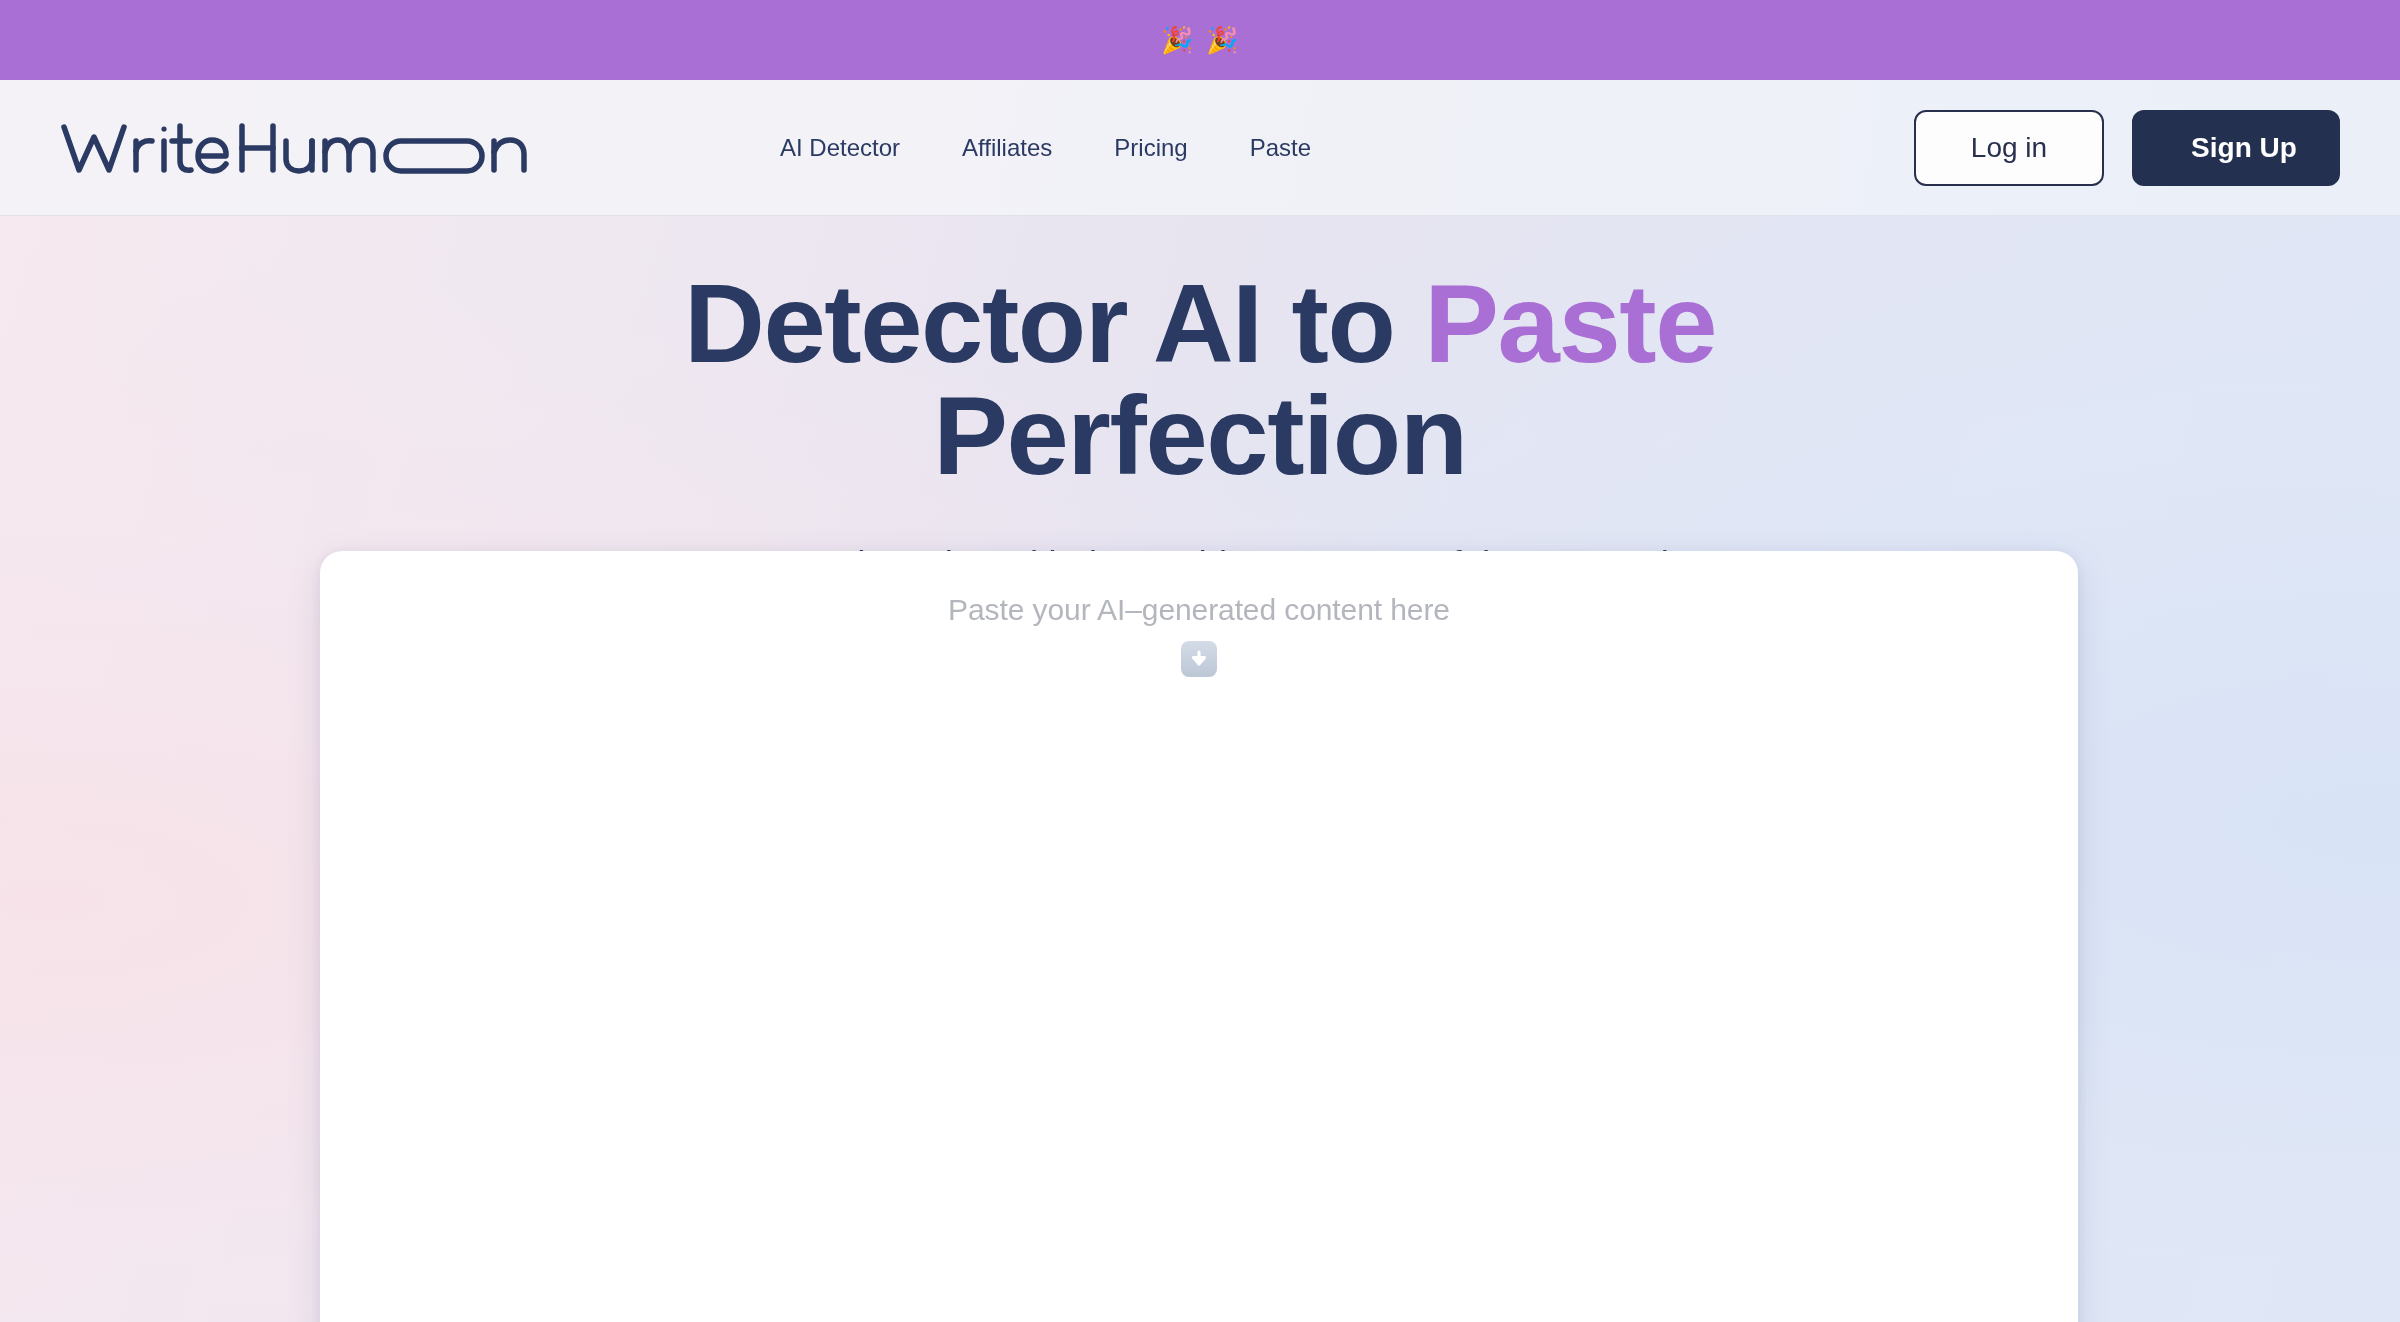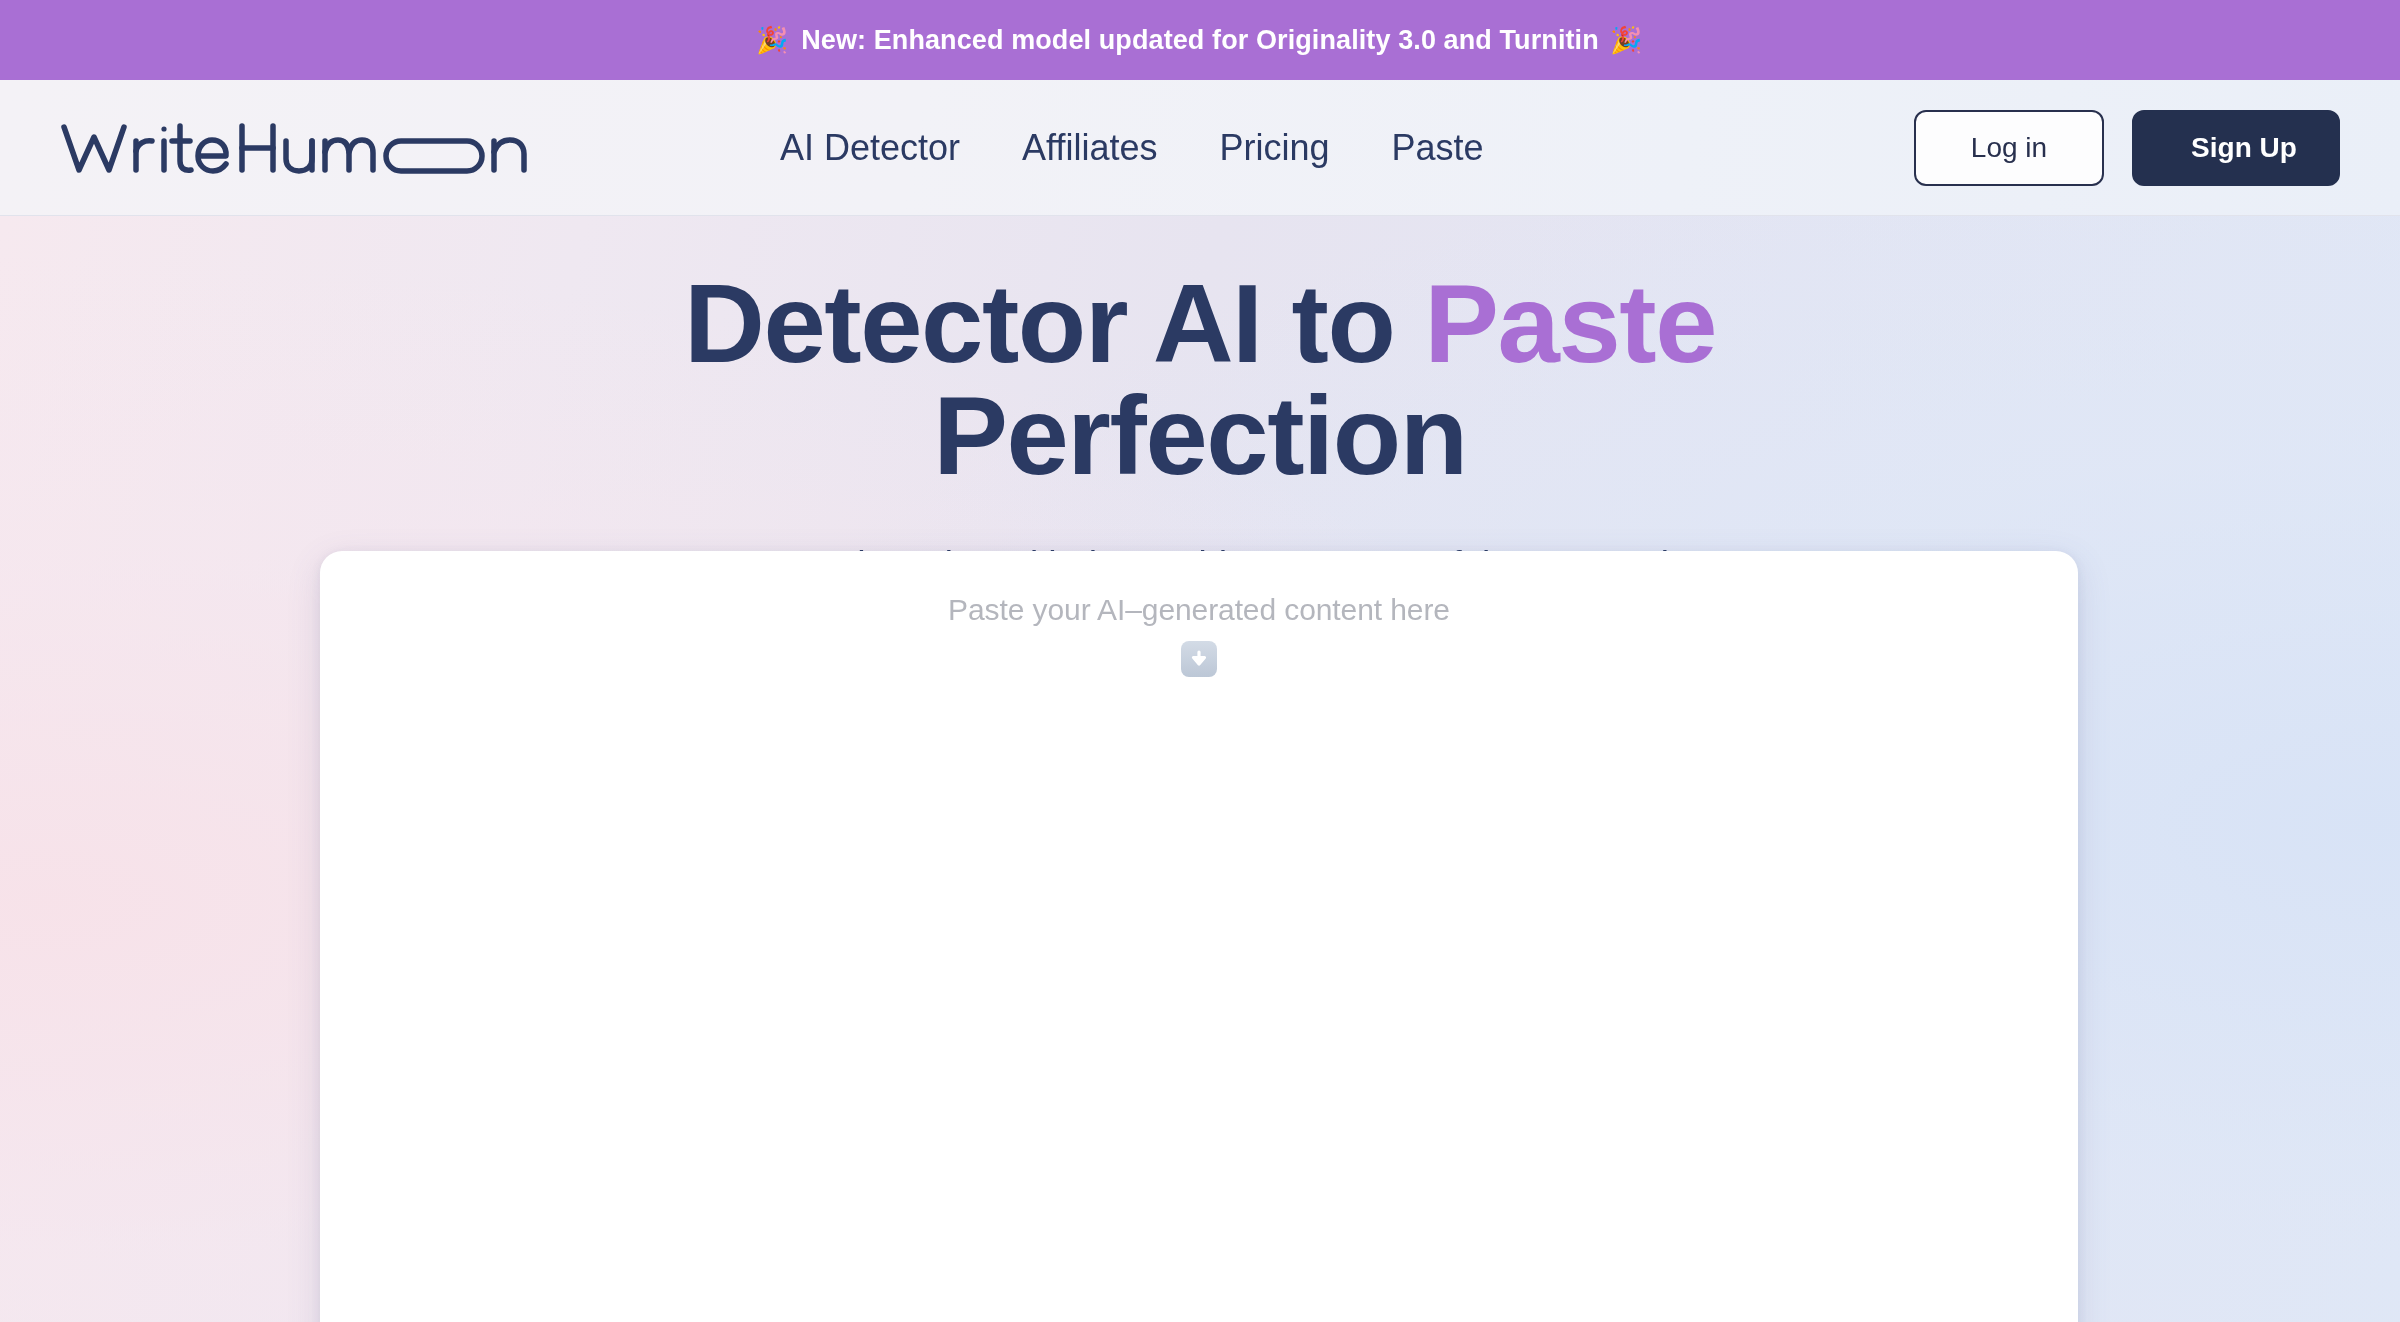--- a/index.html
+++ b/index.html
@@ -61,21 +61,21 @@
   .logo-svg { display: block; }
 
   .main-nav {
     display: flex;
     align-items: center;
     gap: 62px;
     margin-left: 250px;
   }
   .nav-link {
     color: #2b3a63;
-    font-size: 36px;
+    font-size: 24px;
     font-weight: 400;
     text-decoration: none;
     white-space: nowrap;
     cursor: pointer;
   }
 
   .auth-group {
     margin-left: auto;
     display: flex;
     align-items: center;
@@ -202,21 +202,20 @@
     background: transparent;
     margin-top: 6px;
   }
 </style>
 </head>
 <body>
 
 <div class="announce-bar">
   <div class="announce-text">
     <span class="emoji">🎉</span>
-    <span>New: Enhanced model updated for Originality 3.0 and Turnitin</span>
     <span class="emoji">🎉</span>
   </div>
 </div>
 
 <header class="site-header">
 
   <a class="logo-wrap" title="WriteHuman">
     <svg class="logo-svg" width="470" height="70" viewBox="0 0 470 70" fill="none" aria-hidden="true">
       <g stroke="#2b3a63" stroke-width="5.5" stroke-linecap="round" stroke-linejoin="round" fill="none">
 

